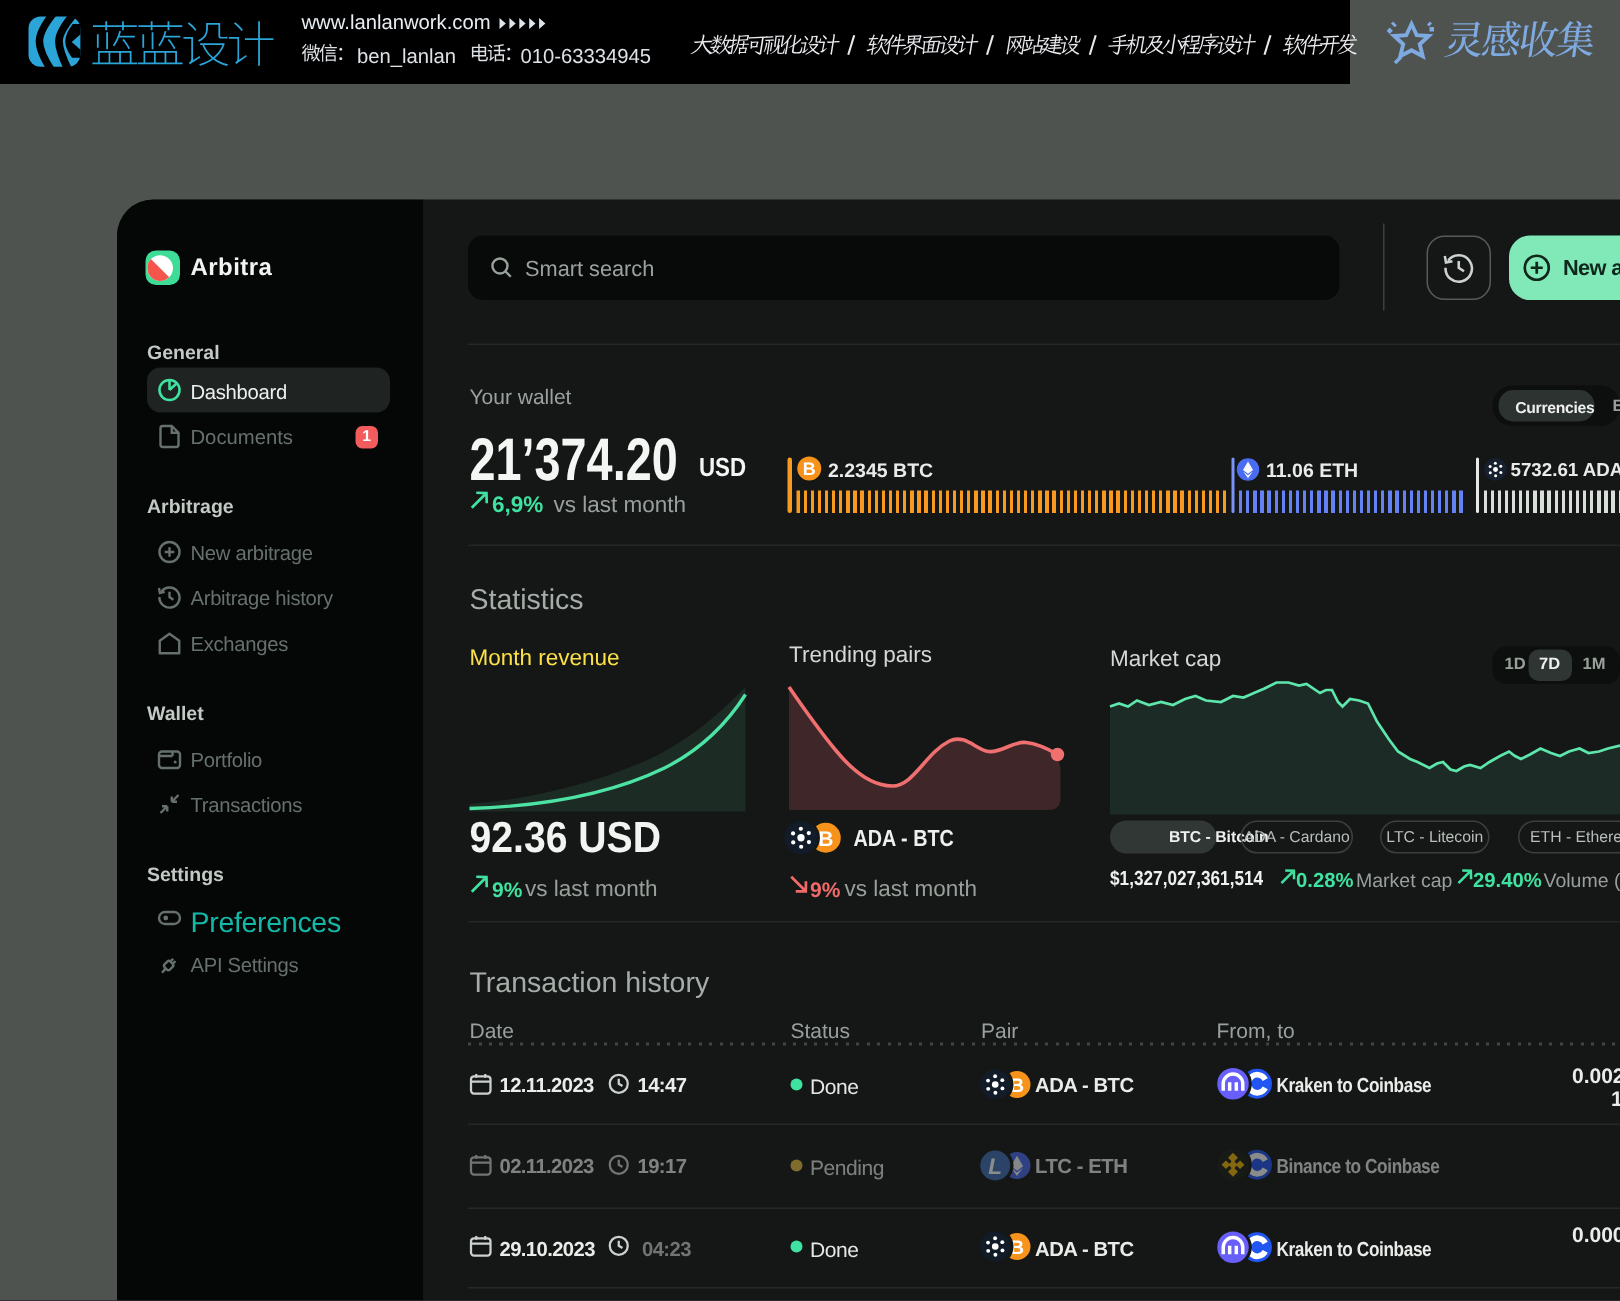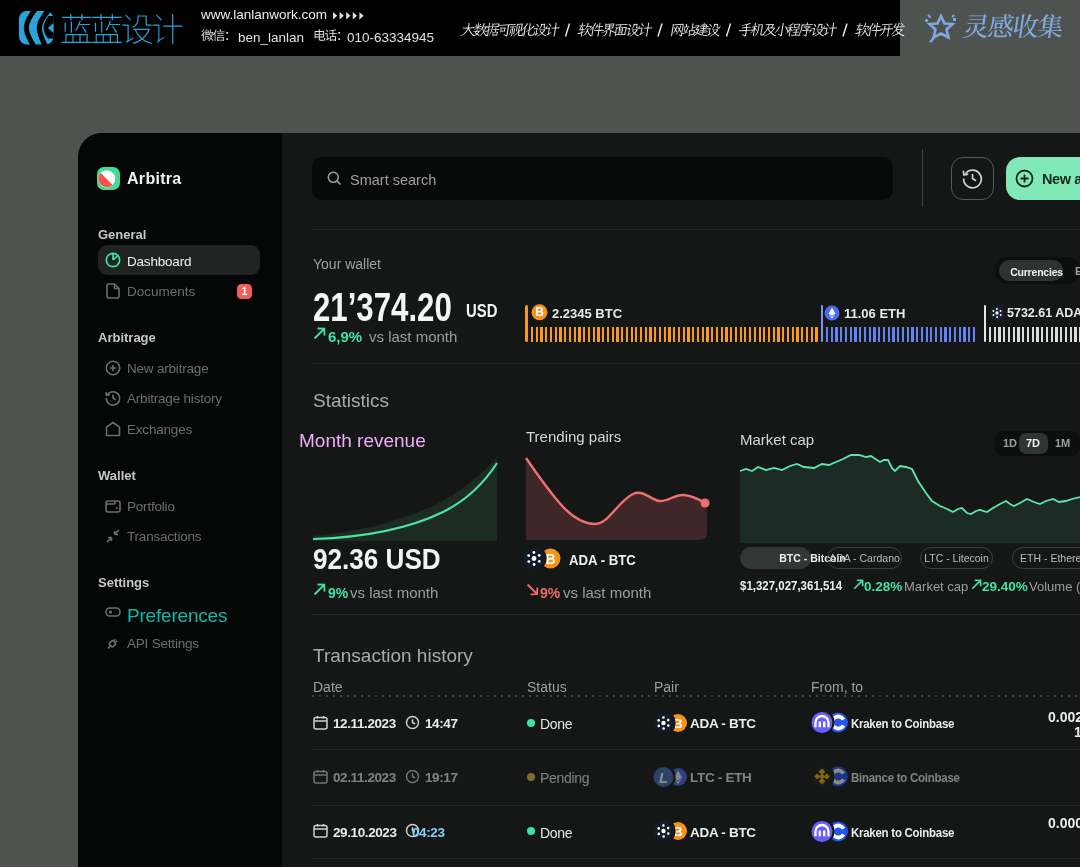--- a/index.html
+++ b/index.html
@@ -208,21 +208,21 @@
       <circle cx="4.5" cy="10.1" r="1.0" fill="#fff"></circle>
       <circle cx="4.4" cy="6.0" r="1.0" fill="#fff"></circle>
       <circle cx="7.9" cy="3.9" r="1.0" fill="#fff"></circle>
       <circle cx="11.5" cy="5.9" r="1.0" fill="#fff"></circle>
     </svg>
 <div class="abs b" style="left:929px;top:173px;font-size:12.5px;color:#e8ebe9;white-space:nowrap">5732.61 ADA</div>
 <div class="abs" style="left:911px;top:193.5px;width:91px;height:15px;background:repeating-linear-gradient(to right,#d9dedb 0 2.2px,transparent 2.2px 4.74px)"></div>
 <div class="abs" style="left:234px;top:230px;width:768px;height:1px;background:#232726"></div>
 
 <div class="abs" style="left:235px;top:257px;font-size:19px;color:#a6ada8">Statistics</div>
-<div class="abs" style="left:221px;top:297px;font-size:19px;color:#f0abfc">Month revenue</div>
+<div class="abs" style="left:235px;top:297px;font-size:15px;color:#fde047">Month revenue</div>
 <svg class="abs" style="left:235px;top:323px" width="184" height="86" viewBox="0 0 184 86">
   <path d="M0 80 C40 77 85 66 120 50 C150 36 170 16 184 2 L184 85 L0 85 Z" fill="#1d2b25"></path>
   <path d="M0 83 C50 81.5 95 73 130 56 C158 42 175 21 184 7" fill="none" stroke="#4ce3a5" stroke-width="2.2"></path>
 </svg>
 <div class="abs b" style="left:235px;top:410px;font-size:29px;color:#f2f4f2;transform:scaleX(0.9);transform-origin:0 0;white-space:nowrap">92.36 USD</div>
 <svg class="abs" style="left:235px;top:450px" width="13" height="13" viewBox="0 0 13 13">
   <path d="M1.5 11.5 L11 2 M4.5 1.5 L11.3 1.7 L11.5 8.5" fill="none" stroke="#3fe2a0" stroke-width="1.8"></path>
 </svg>
 <div class="abs b" style="left:250px;top:451.5px;font-size:14px;color:#3fe2a0">9%</div>
 <div class="abs" style="left:272px;top:451px;font-size:15px;color:#99a09b">vs last month</div>
@@ -368,21 +368,21 @@
     <div class="abs" style="left:0;top:0;width:1002px;height:734px;pointer-events:none">
       <svg class="abs" style="left:235px;top:690px" width="15" height="15" viewBox="0 0 15 15">
         <rect x="1" y="2.5" width="13" height="11.5" rx="2" fill="none" stroke="#ccd2ce" stroke-width="1.5"></rect>
         <path d="M1 6 L14 6 M4.5 1 L4.5 3.5 M10.5 1 L10.5 3.5" stroke="#ccd2ce" stroke-width="1.5"></path>
       </svg>
       <div class="abs b" style="left:255px;top:691.5px;font-size:13.5px;color:#e9ece9;letter-spacing:-0.4px">29.10.2023</div>
       <svg class="abs" style="left:327px;top:690px" width="15" height="15" viewBox="0 0 15 15">
         <circle cx="7.5" cy="7.5" r="6" fill="none" stroke="#ccd2ce" stroke-width="1.5"></circle>
         <path d="M7.5 4.2 L7.5 7.5 L10 9" stroke="#ccd2ce" stroke-width="1.5" fill="none"></path>
       </svg>
-      <div class="abs b" style="left:334px;top:691.5px;font-size:13.5px;color:#7dd3fc;letter-spacing:-0.4px">04:23</div>
+      <div class="abs b" style="left:350px;top:691.5px;font-size:13.5px;color:#737373;letter-spacing:-0.4px">04:23</div>
       <div class="abs" style="left:449px;top:694px;width:8px;height:8px;border-radius:50%;background:#3fe2a0"></div>
       <div class="abs" style="left:462px;top:691.5px;font-size:14px;color:#e4e7e5;letter-spacing:-0.3px">Done</div>
       <svg class="abs" style="left:575px;top:687px" width="46" height="22" viewBox="0 0 46 22">
         <circle cx="25" cy="11" r="9" fill="#f7931a"></circle>
 <text x="25" y="15.68" font-size="13" font-weight="bold" fill="#fff" text-anchor="middle" font-family="Liberation Sans">B</text>
         <circle cx="10.5" cy="11" r="12.2" fill="#151716"></circle>
         <circle cx="10.5" cy="11" r="10" fill="#121c29"></circle>
         <circle cx="10.5" cy="11" r="2.2" fill="#fff"></circle>
         <circle cx="15.3" cy="13.6" r="1.3" fill="#fff"></circle>
         <circle cx="10.6" cy="16.5" r="1.3" fill="#fff"></circle>

